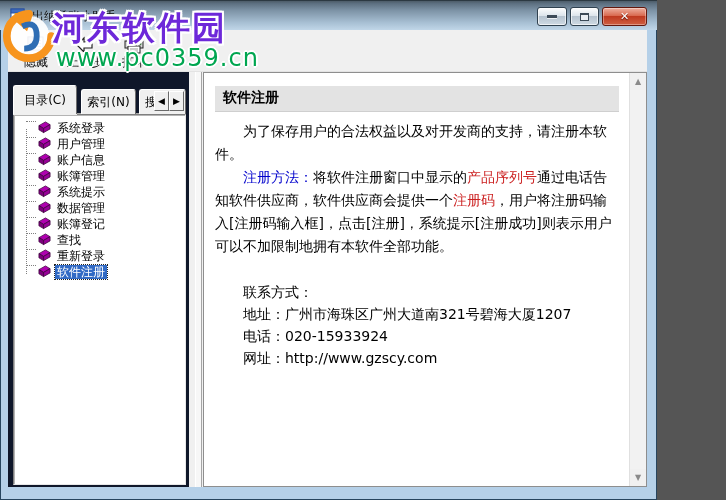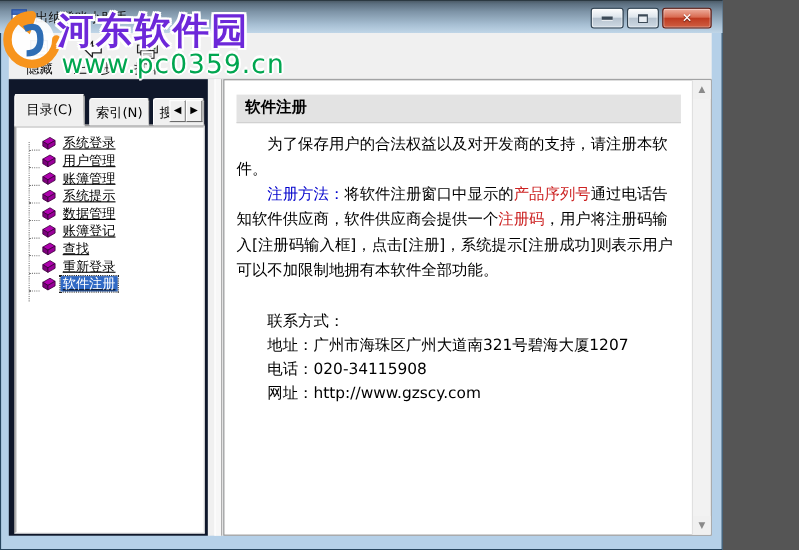--- a/index.html
+++ b/index.html
@@ -69,21 +69,21 @@
     font-size:9px;color:#000;display:flex;align-items:center;justify-content:center;cursor:pointer;
   }
   .treebox{
     position:absolute;left:5px;right:3px;top:42px;bottom:2px;background:#fff;
     border:1px solid;border-color:#7f7f7f #e8e8e8 #e8e8e8 #7f7f7f;
     box-shadow:inset 1px 1px 0 #b4b4b4;
     overflow:hidden;
   }
   .tree{position:relative;padding-top:6px;}
   .vline{position:absolute;left:12px;top:14px;height:145px;border-left:1px dotted #808080;}
-  .trow{display:flex;align-items:flex-end;height:16px;padding-left:12px;cursor:pointer;position:relative;text-decoration:underline;}
+  .trow{display:flex;align-items:flex-start;height:16px;padding-left:12px;cursor:pointer;position:relative;}
   .stub{width:10px;border-top:1px dotted #808080;flex:none;}
   .bookicon{width:15px;height:13px;flex:none;margin:0 3px 0 1px;display:flex;}
   .tlbl{font-size:12px;line-height:14px;padding:0 2px;white-space:nowrap;color:#000;}
   .tlbl.selected{background:#316ac5;color:#fff;outline:1px dotted #222;outline-offset:0;}
   
   .splitter{position:absolute;left:189px;width:14px;top:72px;bottom:13px;background:#f0f0f0;cursor:col-resize;}
   .splitter .bar{position:absolute;right:1px;top:0;bottom:0;width:7px;background:#f7f7f7;
     border-left:1px solid #ffffff;border-right:1px solid #a5a5a5;}
   
   .rightpane{
@@ -222,20 +222,31 @@
           </div>
           <div class="trow">
             <span class="stub"></span>
             <span class="bookicon">
               <svg viewBox="0 0 16 14" width="15" height="13">
                 <polygon points="2,5 9,1 14,4 7,8" fill="#b000b0" stroke="#3a003a" stroke-width="0.8"></polygon>
                 <polygon points="2,5 7,8 7,12.5 2,9.5" fill="#7d007d" stroke="#3a003a" stroke-width="0.8"></polygon>
                 <polygon points="7,8 14,4 14,8.5 7,12.5" fill="#990099" stroke="#3a003a" stroke-width="0.8"></polygon>
               </svg>
             </span>
+            <span class="tlbl">账户信息</span>
+          </div>
+          <div class="trow">
+            <span class="stub"></span>
+            <span class="bookicon">
+              <svg viewBox="0 0 16 14" width="15" height="13">
+                <polygon points="2,5 9,1 14,4 7,8" fill="#b000b0" stroke="#3a003a" stroke-width="0.8"></polygon>
+                <polygon points="2,5 7,8 7,12.5 2,9.5" fill="#7d007d" stroke="#3a003a" stroke-width="0.8"></polygon>
+                <polygon points="7,8 14,4 14,8.5 7,12.5" fill="#990099" stroke="#3a003a" stroke-width="0.8"></polygon>
+              </svg>
+            </span>
             <span class="tlbl">账簿管理</span>
           </div>
           <div class="trow">
             <span class="stub"></span>
             <span class="bookicon">
               <svg viewBox="0 0 16 14" width="15" height="13">
                 <polygon points="2,5 9,1 14,4 7,8" fill="#b000b0" stroke="#3a003a" stroke-width="0.8"></polygon>
                 <polygon points="2,5 7,8 7,12.5 2,9.5" fill="#7d007d" stroke="#3a003a" stroke-width="0.8"></polygon>
                 <polygon points="7,8 14,4 14,8.5 7,12.5" fill="#990099" stroke="#3a003a" stroke-width="0.8"></polygon>
               </svg>
@@ -307,21 +318,21 @@
 
   <div class="rightpane">
     <div class="contentarea">
       <div class="chead">软件注册</div>
       <div class="cbody">
         <p class="para first">为了保存用户的合法权益以及对开发商的支持，请注册本软件。</p>
         <p class="para" id="para2"><span style="color: rgb(0, 0, 204);">注册方法：</span><span style="color: rgb(0, 0, 0);">将软件注册窗口中显示的</span><span style="color: rgb(204, 34, 34);">产品序列号</span><span style="color: rgb(0, 0, 0);">通过电话告知软件供应商，软件供应商会提供一个</span><span style="color: rgb(204, 34, 34);">注册码</span><span style="color: rgb(0, 0, 0);">，用户将注册码输入[注册码输入框]，点击[注册]，系统提示[注册成功]则表示用户可以不加限制地拥有本软件全部功能。</span></p>
         <div class="contact">
           <div>联系方式：</div>
           <div>地址：广州市海珠区广州大道南321号碧海大厦1207</div>
-          <div>电话：020-34115908</div>
+          <div>电话：020-15933924</div>
           <div>网址：http://www.gzscy.com</div>
         </div>
       </div>
     </div>
     <div class="vscroll">
       <div class="sbtn up">
         <span>▲</span>
       </div>
       <div class="sbtn down">
         <span>▼</span>

